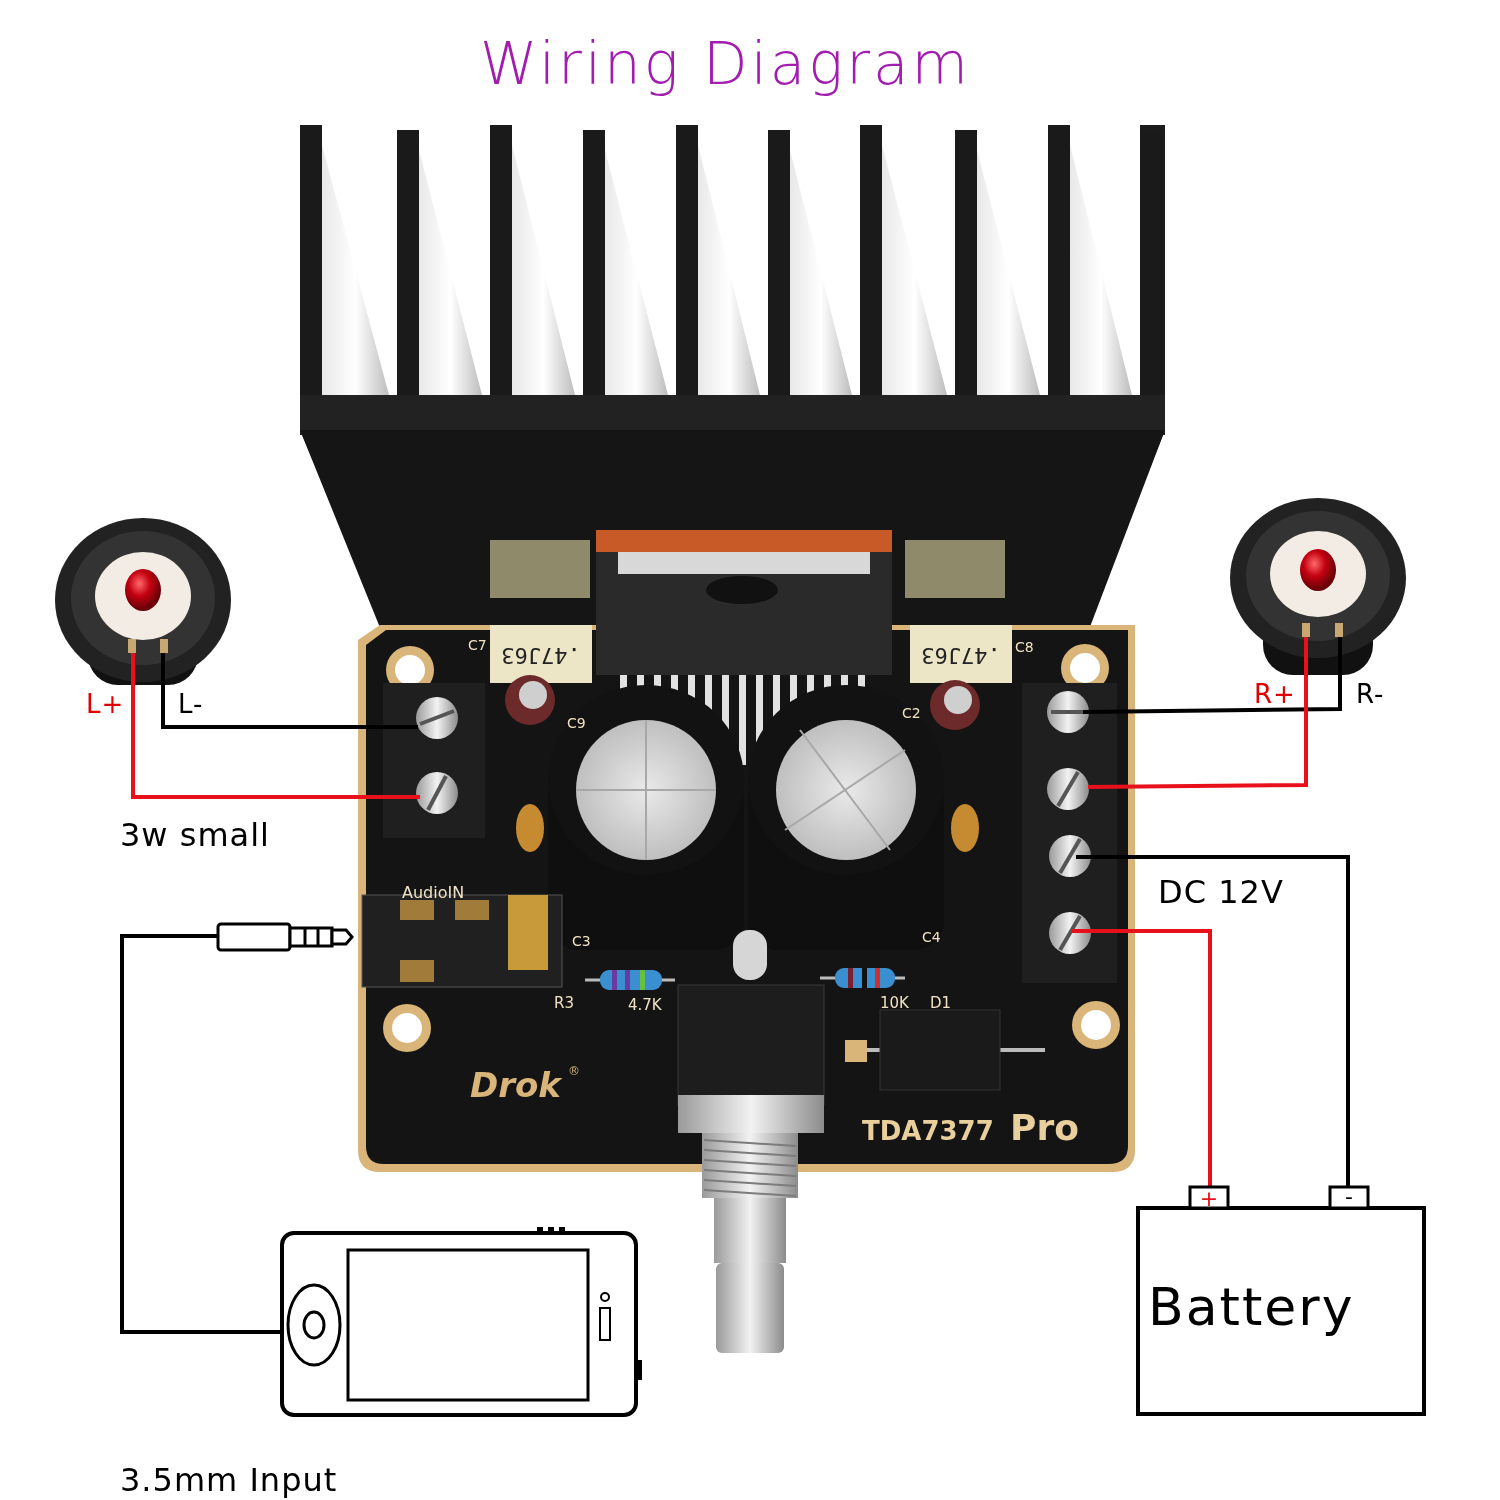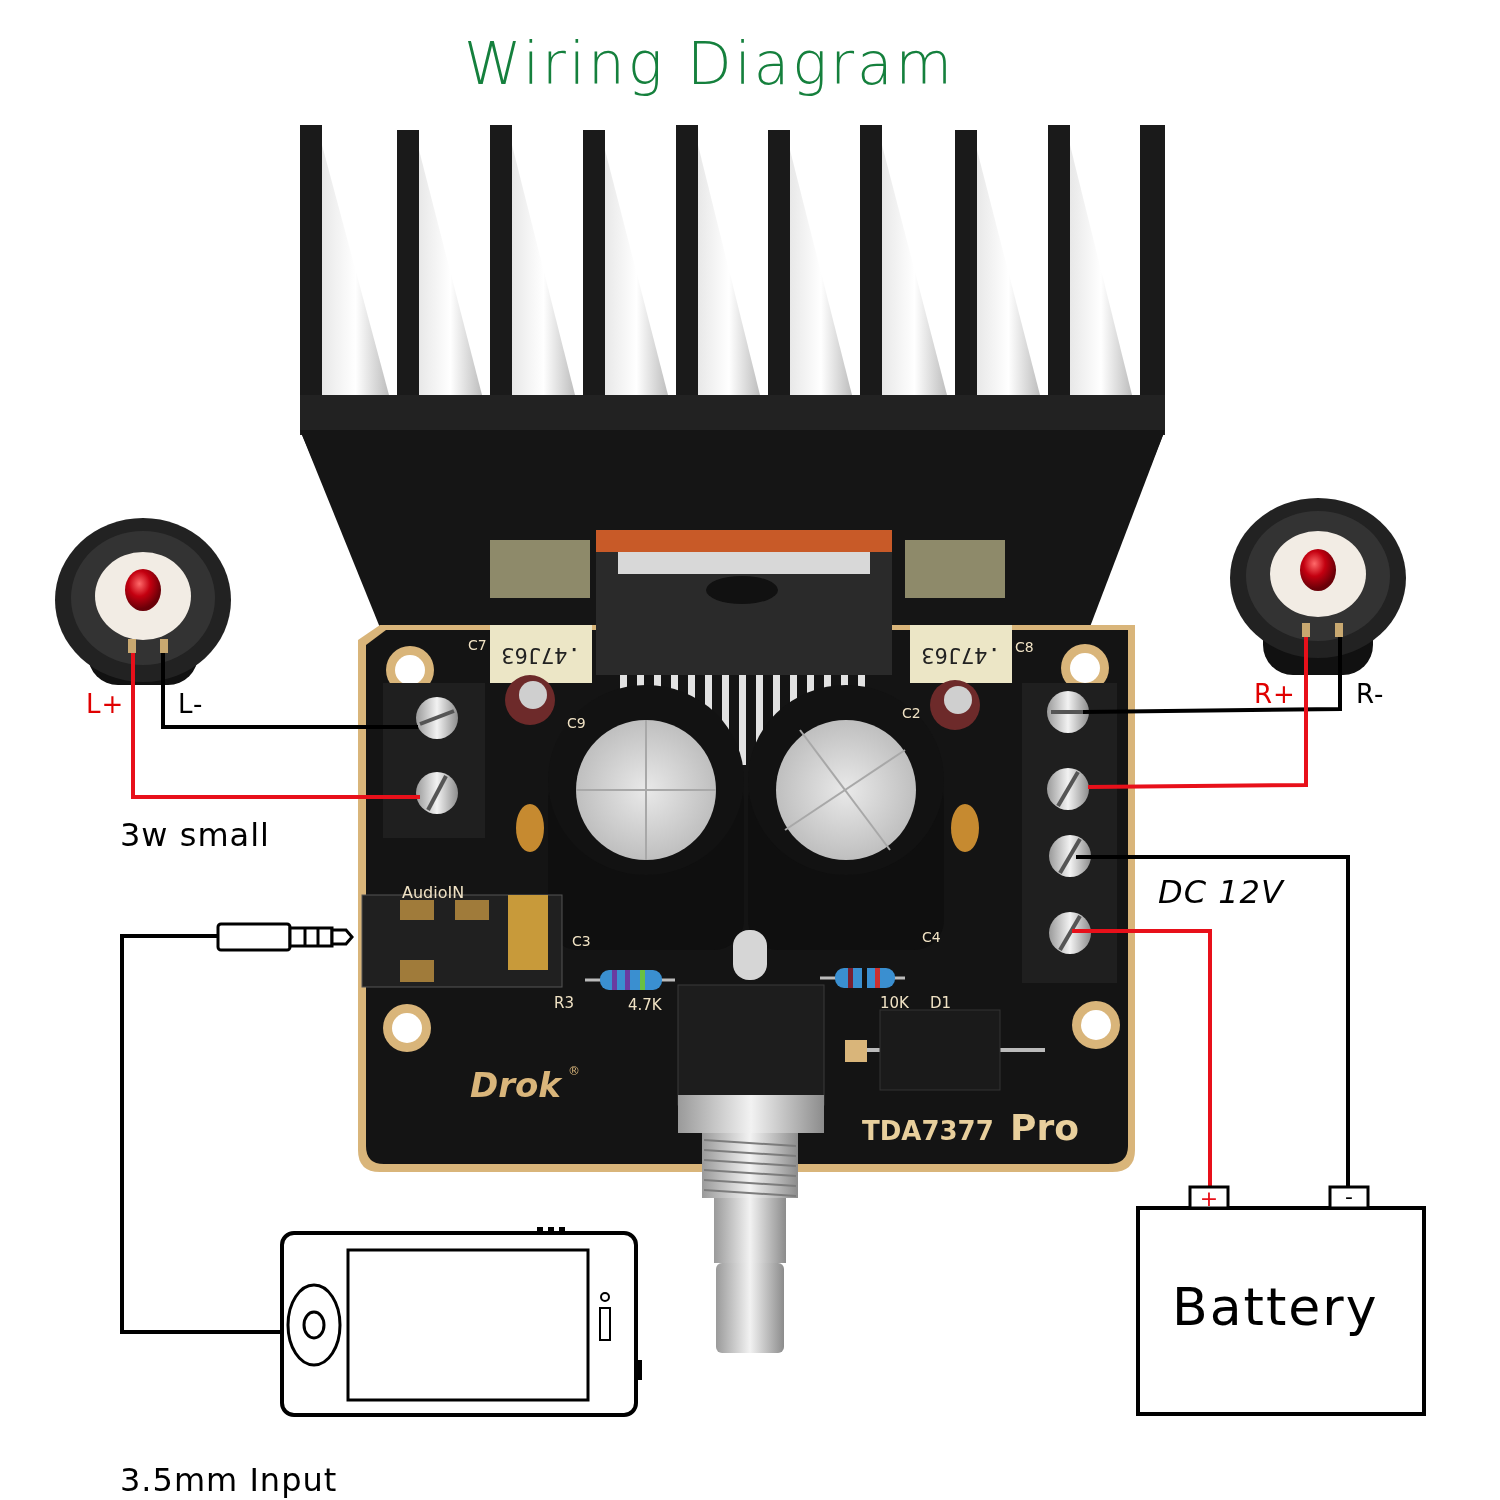--- a/index.html
+++ b/index.html
@@ -1,18 +1,18 @@
 <!DOCTYPE html>
 <html><head>
 <meta charset="utf-8">
 <style>
   html, body { margin: 0; padding: 0; background: #ffffff; }
   body { width: 1500px; height: 1500px; position: relative; overflow: hidden; font-family: "DejaVu Sans", sans-serif; }
   .abs { position: absolute; }
-  .title { left: 0; width: 1419px; top: 30px; text-align: center; font-size: 58px; letter-spacing: 3px; color: #15803d; font-weight: 300; }
+  .title { left: 16px; width: 1419px; top: 30px; text-align: center; font-size: 58px; letter-spacing: 3px; color: #a21caf; font-weight: 300; }
   .lbl { font-size: 32px; color: #000; letter-spacing: 1px; line-height: 1.25; }
   .pol { font-size: 26px; }
   .red { color: #e00000; }
   svg.diagram { position: absolute; left: 0; top: 0; }
   .pcb-text { font-family: "DejaVu Sans", sans-serif; fill: #f0e2c4; }
   .cap-text { font-family: "DejaVu Sans Mono", monospace; fill: #222; font-size: 22px; }
   .battery-label { font-size: 52px; letter-spacing: 2px; }
 </style>
 </head>
 <body>
@@ -303,15 +303,15 @@
 
 <div class="abs lbl pol red" style="left:86px; top:688px;">L+</div>
 <div class="abs lbl pol" style="left:178px; top:688px;">L-</div>
 <div class="abs lbl pol red" style="left:1254px; top:678px;">R+</div>
 <div class="abs lbl pol" style="left:1356px; top:678px;">R-</div>
 
 <div class="abs lbl" style="left:120px; top:815px;">
   <div>3w small</div>
 </div>
 
-<div class="abs lbl" style="left:1158px; top:872px;font-style:italic;">DC 12V</div>
+<div class="abs lbl" style="left:1158px; top:872px;">DC 12V</div>
 <div class="abs lbl" style="left:120px; top:1420px;margin-top:40px;">3.5mm Input</div>
-<div class="abs lbl battery-label" style="left:1172px; top:1275px;text-align:right;">Battery</div>
+<div class="abs lbl battery-label" style="left:1148px; top:1275px;text-align:right;">Battery</div>
 
 </body></html>

